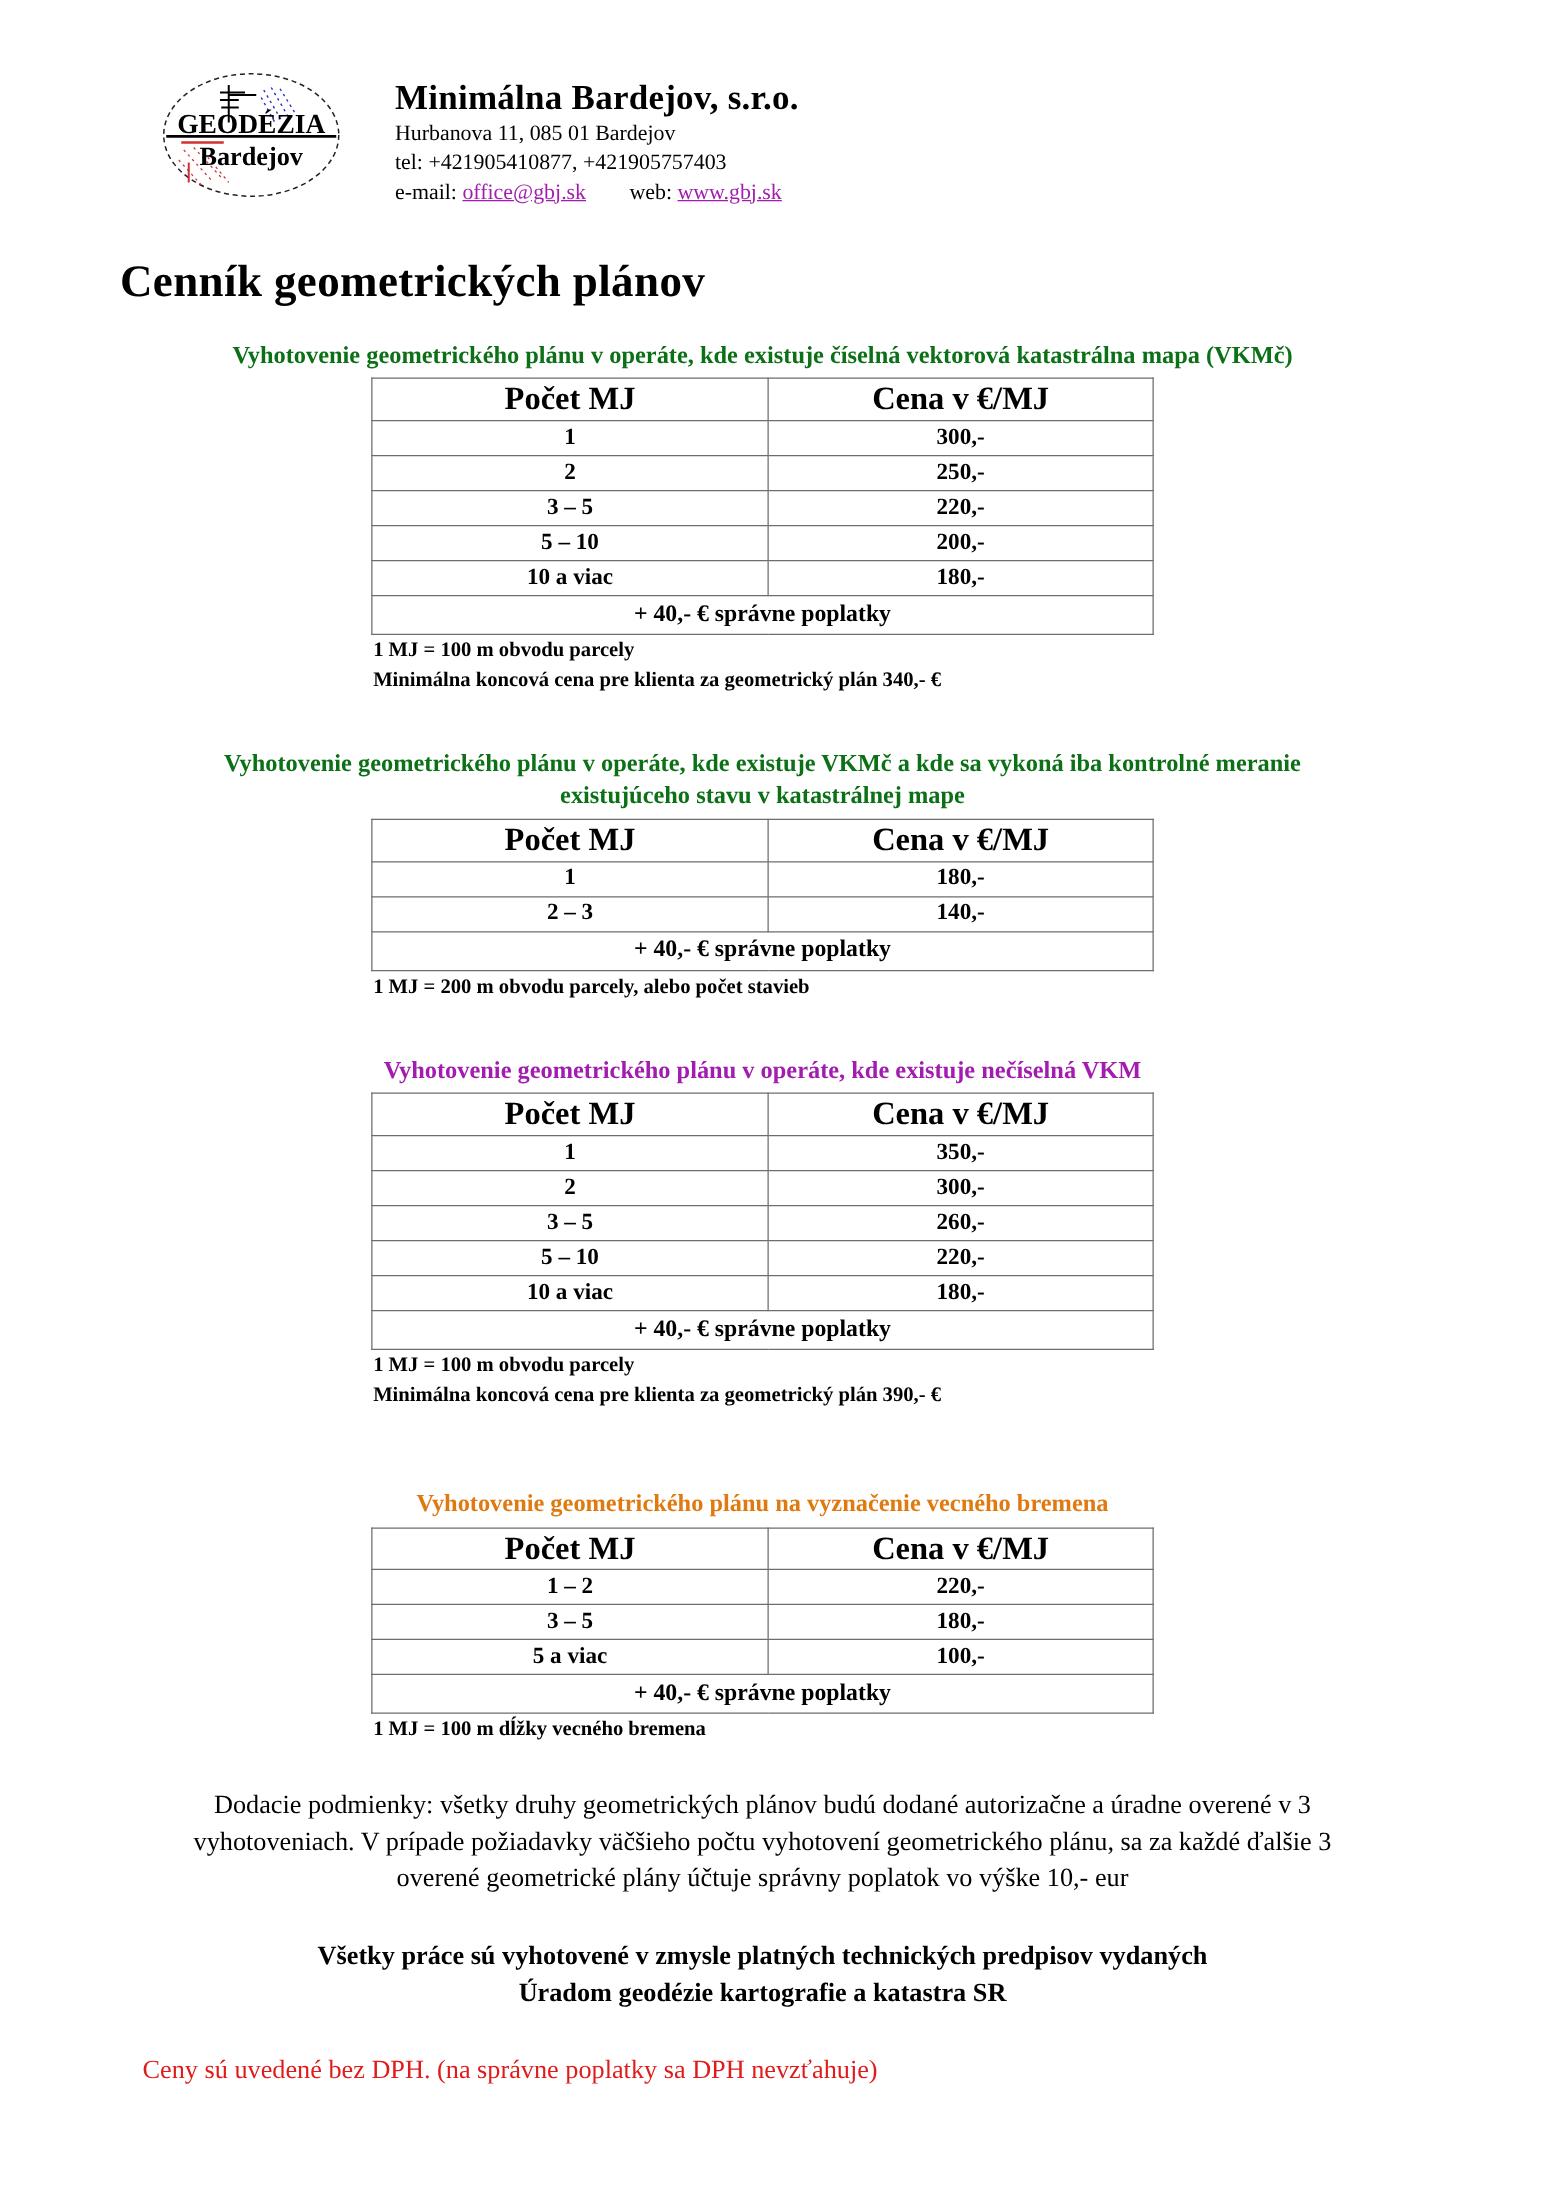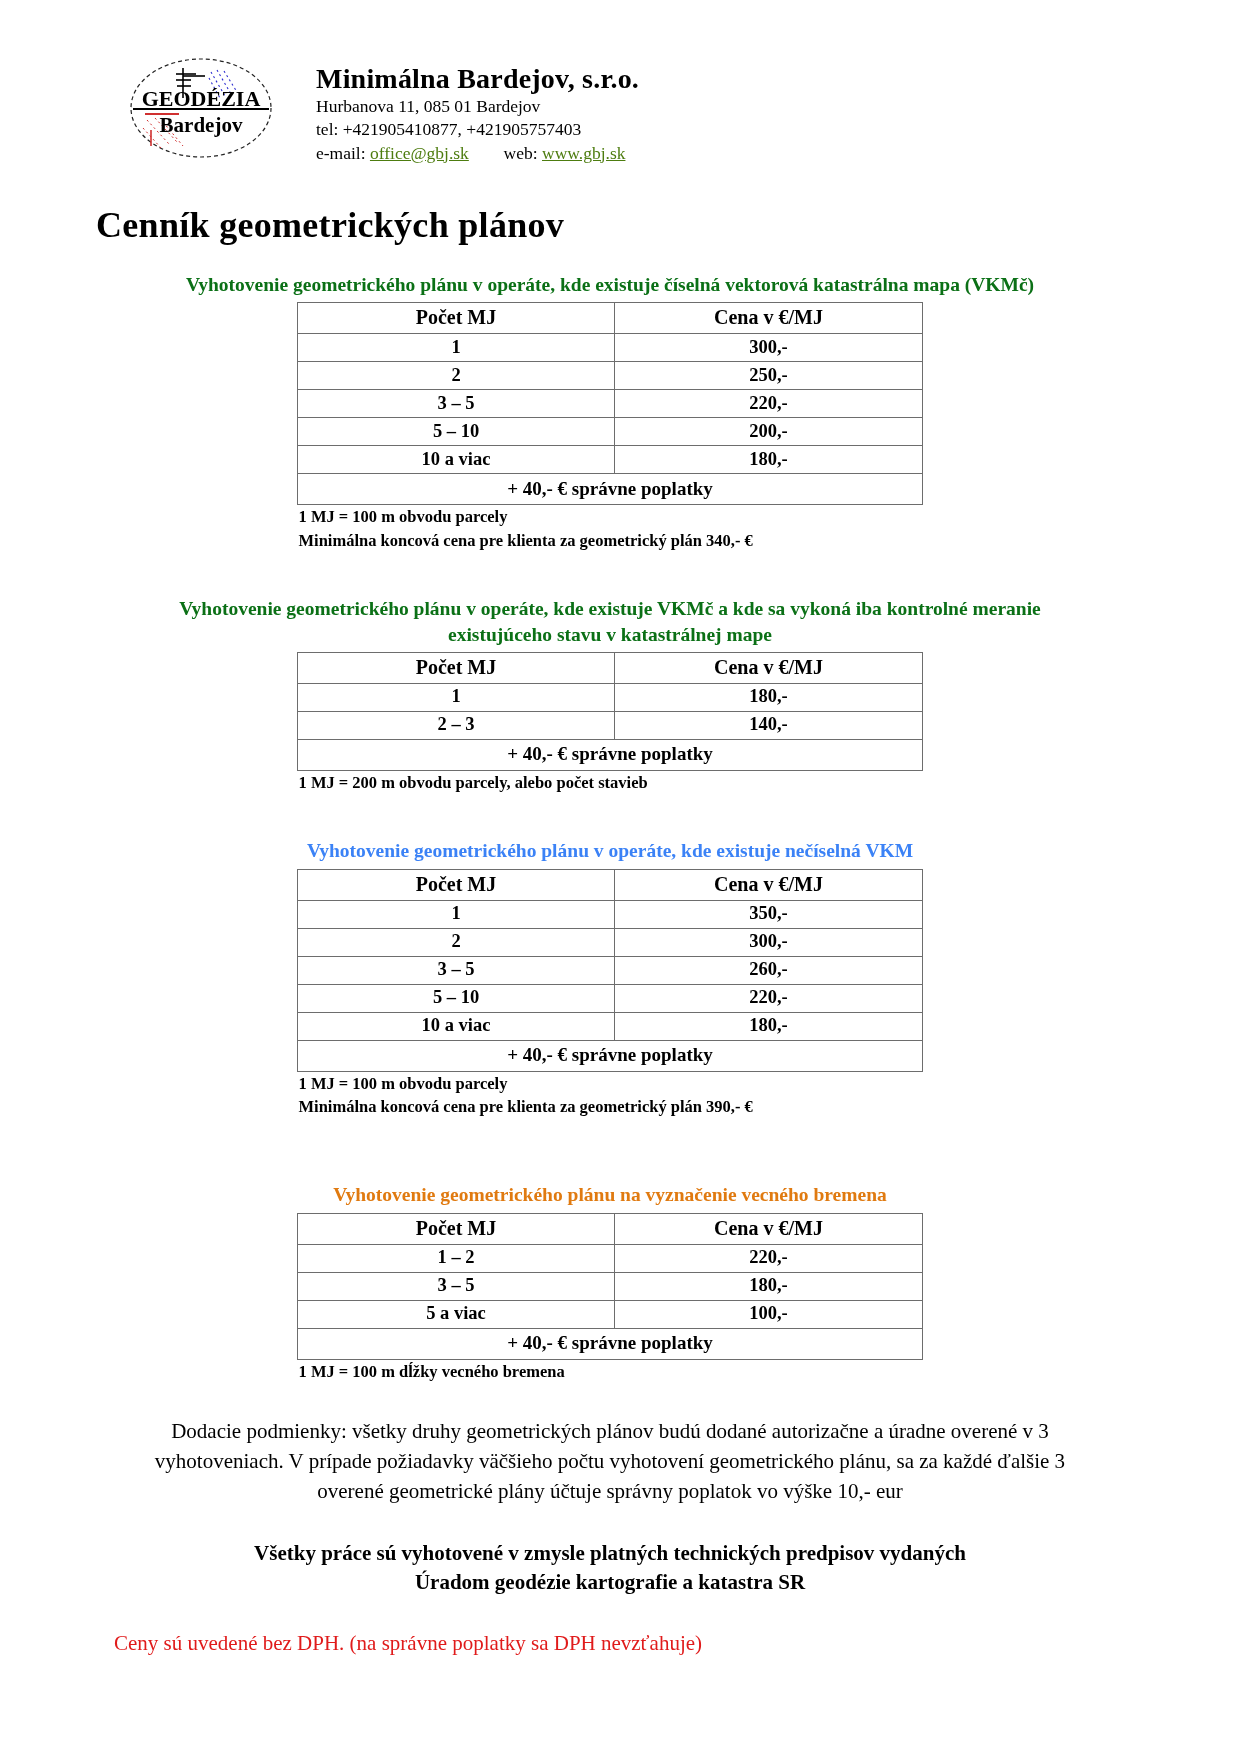--- a/index.html
+++ b/index.html
@@ -51,21 +51,21 @@
     font-size: 28px;
     font-weight: bold;
     letter-spacing: .2px;
     line-height: 1.18;
   }
   .company-line {
     font-size: 17.5px;
     line-height: 1.33;
   }
   .link {
-    color: #4d7c0f;
+    color: #a21caf;
     text-decoration: underline;
   }
   .gap-web { display: inline-block; width: 26px; }
 
   
   .doc-title {
     font-size: 36px;
     font-weight: bold;
     margin-top: 34px;
     letter-spacing: .3px;
@@ -76,41 +76,41 @@
     margin-top: 0;
   }
   .sec-heading {
     text-align: center;
     font-size: 19.5px;
     font-weight: bold;
     line-height: 1.30;
     padding: 0 52px;
   }
   .sec-green { color: #0b7016; }
-  .sec-blue  { color: #3b82f6; }
+  .sec-blue  { color: #a21caf; }
   .sec-orange{ color: #e07a10; text-align: center; }
 
   
   table.price {
     border-collapse: collapse;
     width: 625px;
     margin: 5px auto 0 auto;
     table-layout: fixed;
   }
   table.price td {
     border: 1px solid #6d6d6d;
     text-align: center;
     font-size: 18.5px;
     font-weight: bold;
     height: 24px;
     padding: 1px 0 2px 0;
     line-height: 1.15;
   }
   table.price td.head {
-    font-size: 20px;
+    font-size: 26px;
     height: 27px;
   }
   table.price td.fee {
     font-size: 19px;
     height: 27px;
   }
   .col-a { width: 317px; }
   .col-b { width: 308px; }
 
   

